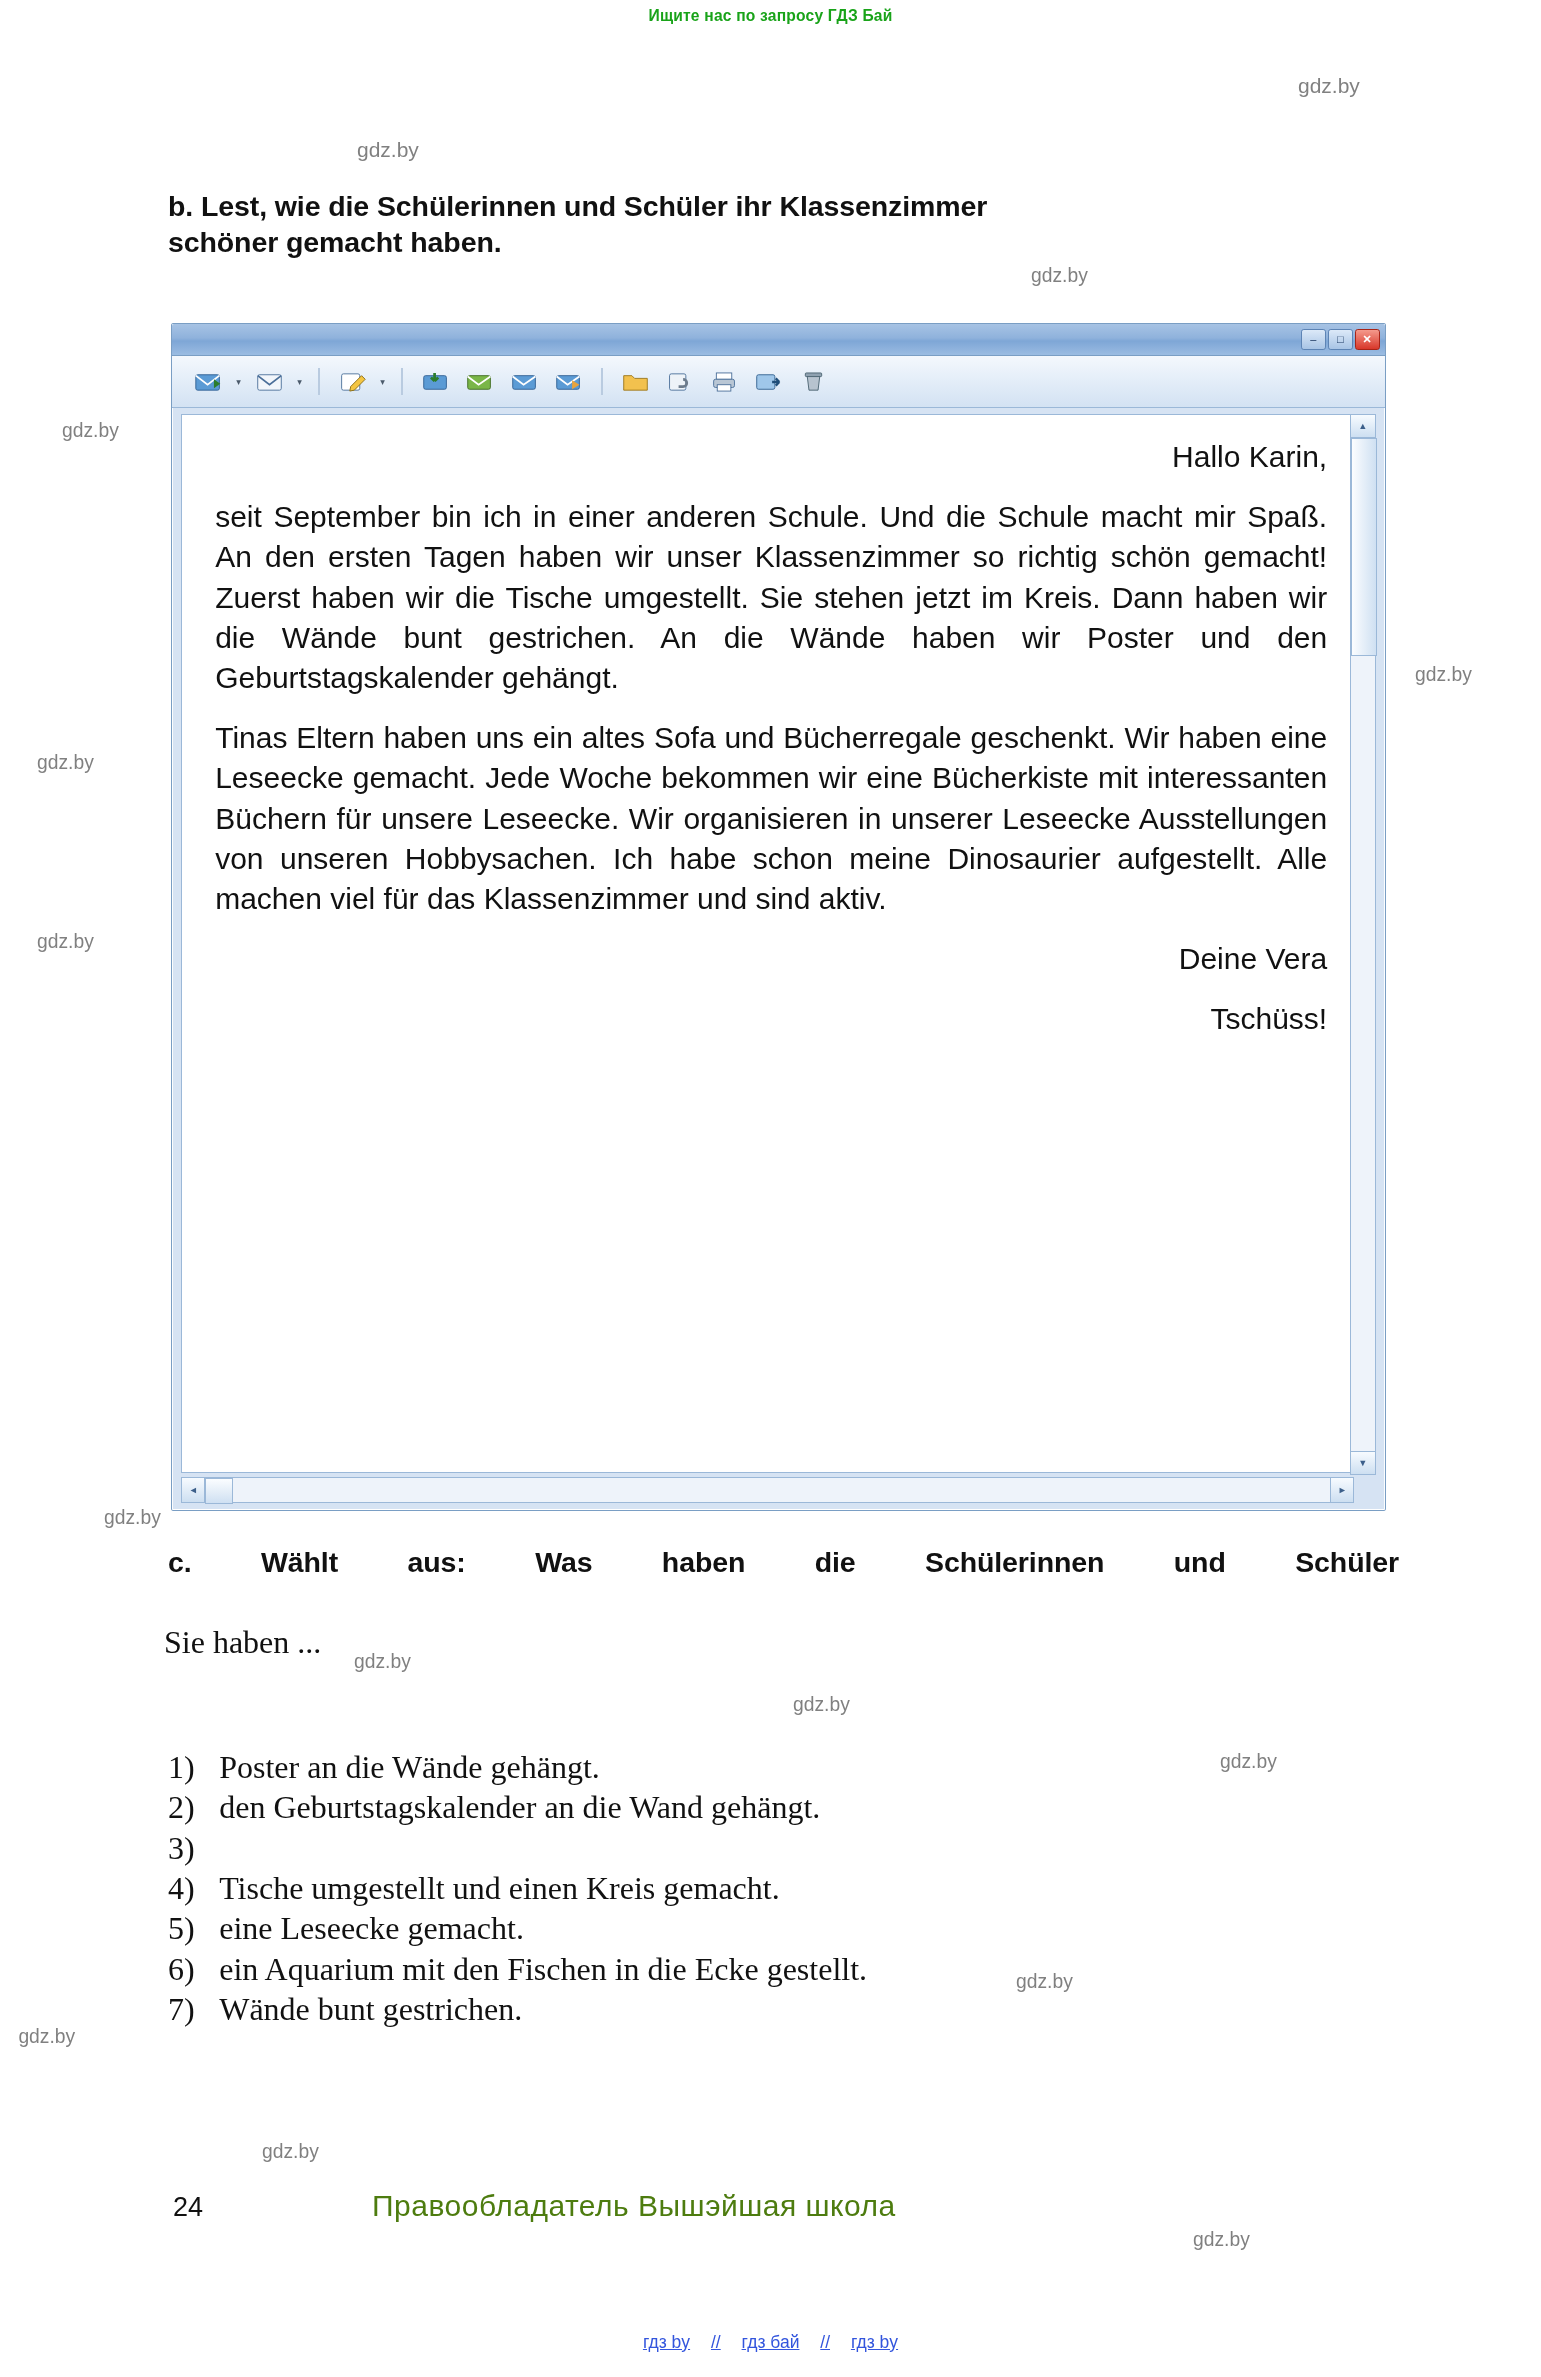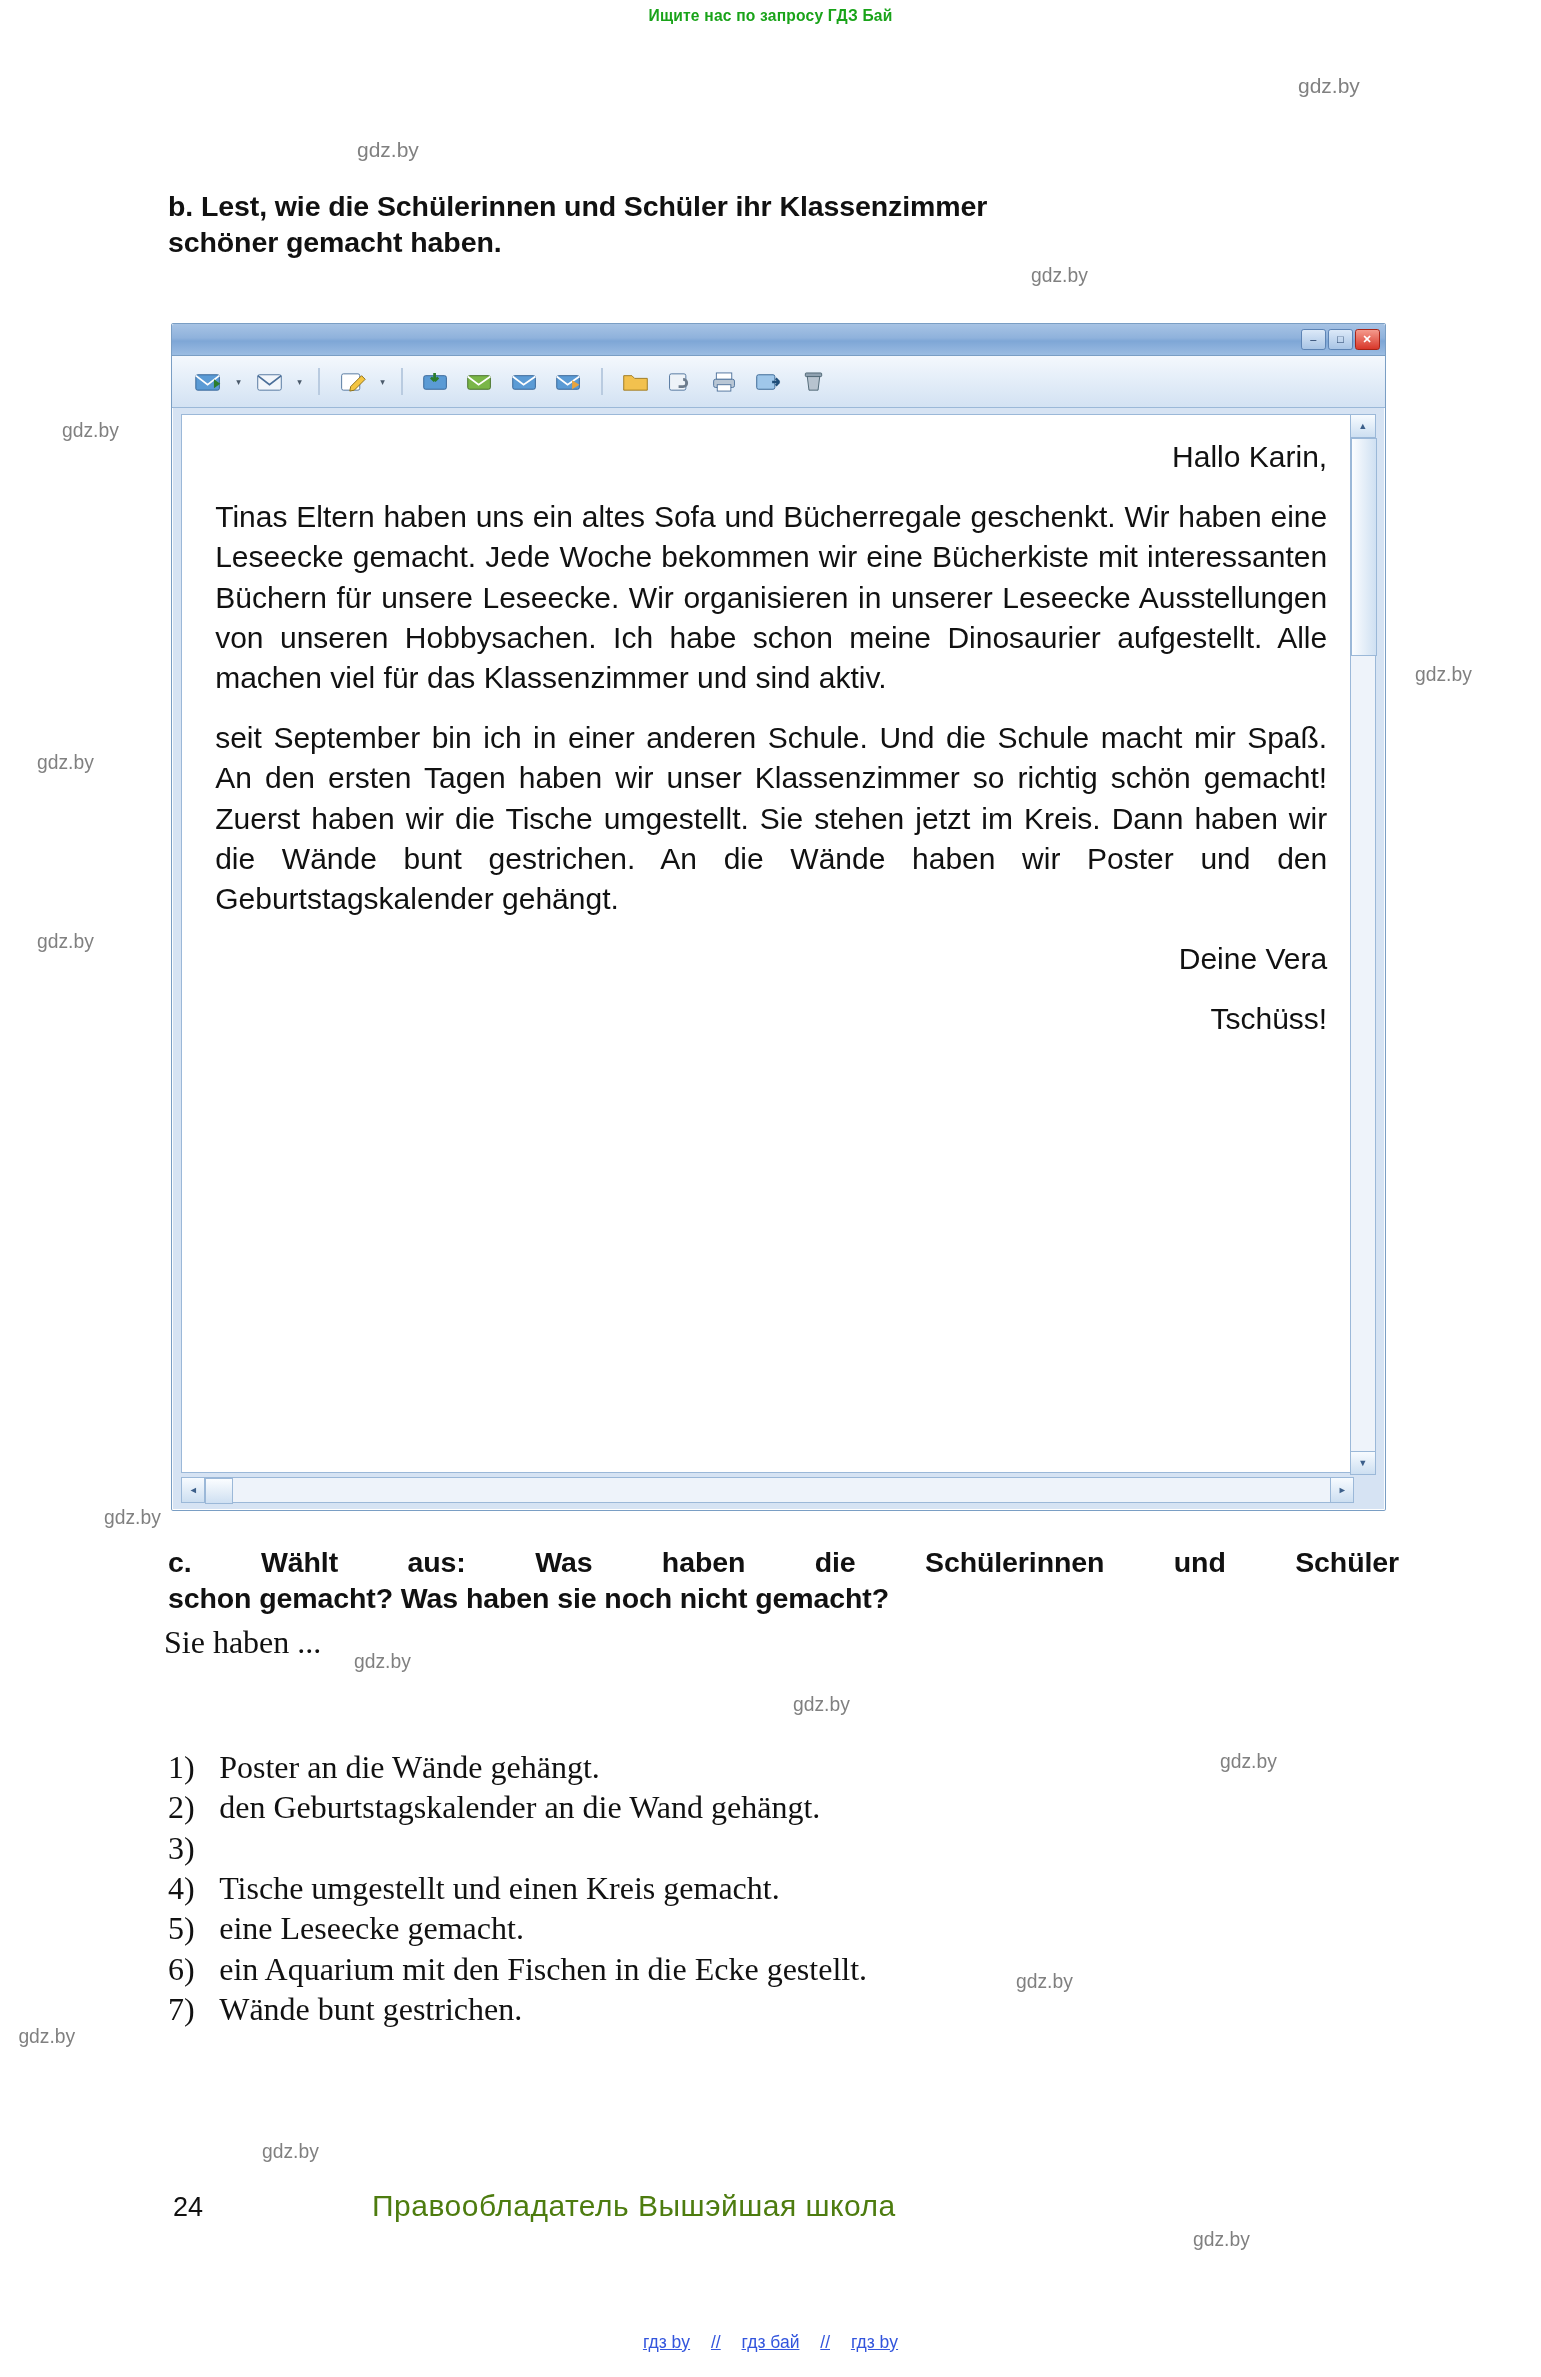--- a/index.html
+++ b/index.html
@@ -316,43 +316,42 @@
         <svg width="29" height="24" viewBox="0 0 32 26">
             <path d="M9 6h14l-2 16H11z" fill="#b7c3cf" stroke="#49616f"></path>
             <rect x="7" y="3" width="18" height="4" rx="1" fill="#8fa1b0" stroke="#49616f"></rect>
           </svg>
       </div>
     </div>
 
     <div class="mailbody">
       <div class="mailtext">
         <p class="nojust">Hallo Karin,</p>
+        <p>seit September bin ich in einer anderen Schule. Und die Schule macht mir Spaß. An den ersten Tagen haben wir unser Klassenzimmer so richtig schön gemacht! Zuerst haben wir die Tische umgestellt. Sie stehen jetzt im Kreis. Dann haben wir die Wände bunt gestrichen. An die Wände haben wir Poster und den Geburtstagskalender gehängt.</p>
         <p>Tinas Eltern haben uns ein altes Sofa und Bücherregale geschenkt. Wir haben eine Leseecke gemacht. Jede Woche bekommen wir eine Bücherkiste mit interessanten Büchern für unsere Leseecke. Wir organisieren in unserer Leseecke Ausstellungen von unseren Hobbysachen. Ich habe schon meine Dinosaurier aufgestellt. Alle machen viel für das Klassenzimmer und sind aktiv.</p>
-        <p>seit September bin ich in einer anderen Schule. Und die Schule macht mir Spaß. An den ersten Tagen haben wir unser Klassenzimmer so richtig schön gemacht! Zuerst haben wir die Tische umgestellt. Sie stehen jetzt im Kreis. Dann haben wir die Wände bunt gestrichen. An die Wände haben wir Poster und den Geburtstagskalender gehängt.</p>
         <p class="nojust">Deine Vera</p>
         <p class="nojust">Tschüss!</p>
       </div>
     </div>
 
     <div class="scroll-v">
       <div class="sv-arrow">▲</div>
       <div class="sv-thumb"></div>
       <div class="sv-arrow bottom">▼</div>
     </div>
 
     <div class="scroll-h">
       <div class="sh-arrow left">◄</div>
       <div class="sh-thumb"></div>
       <div class="sh-arrow right">►</div>
     </div>
   </div>
 
   <div class="ex-head" style="left:168px; top:1544px; width:1231px;">
     <span class="just" style="text-align:justify; text-align-last:justify;">c. Wählt aus: Was haben die Schülerinnen und Schüler</span>
-    <span class="just">schon gemacht? Was haben sie noch nicht gemacht?</span>
   </div>
 
   <div class="lead" style="left:164px; top:1624px;">Sie haben ...</div>
 
   <div class="items">
     <div class="it">
       <span class="num">1)</span>
       <span>Poster an die Wände gehängt.</span>
     </div>
     <div class="it">

